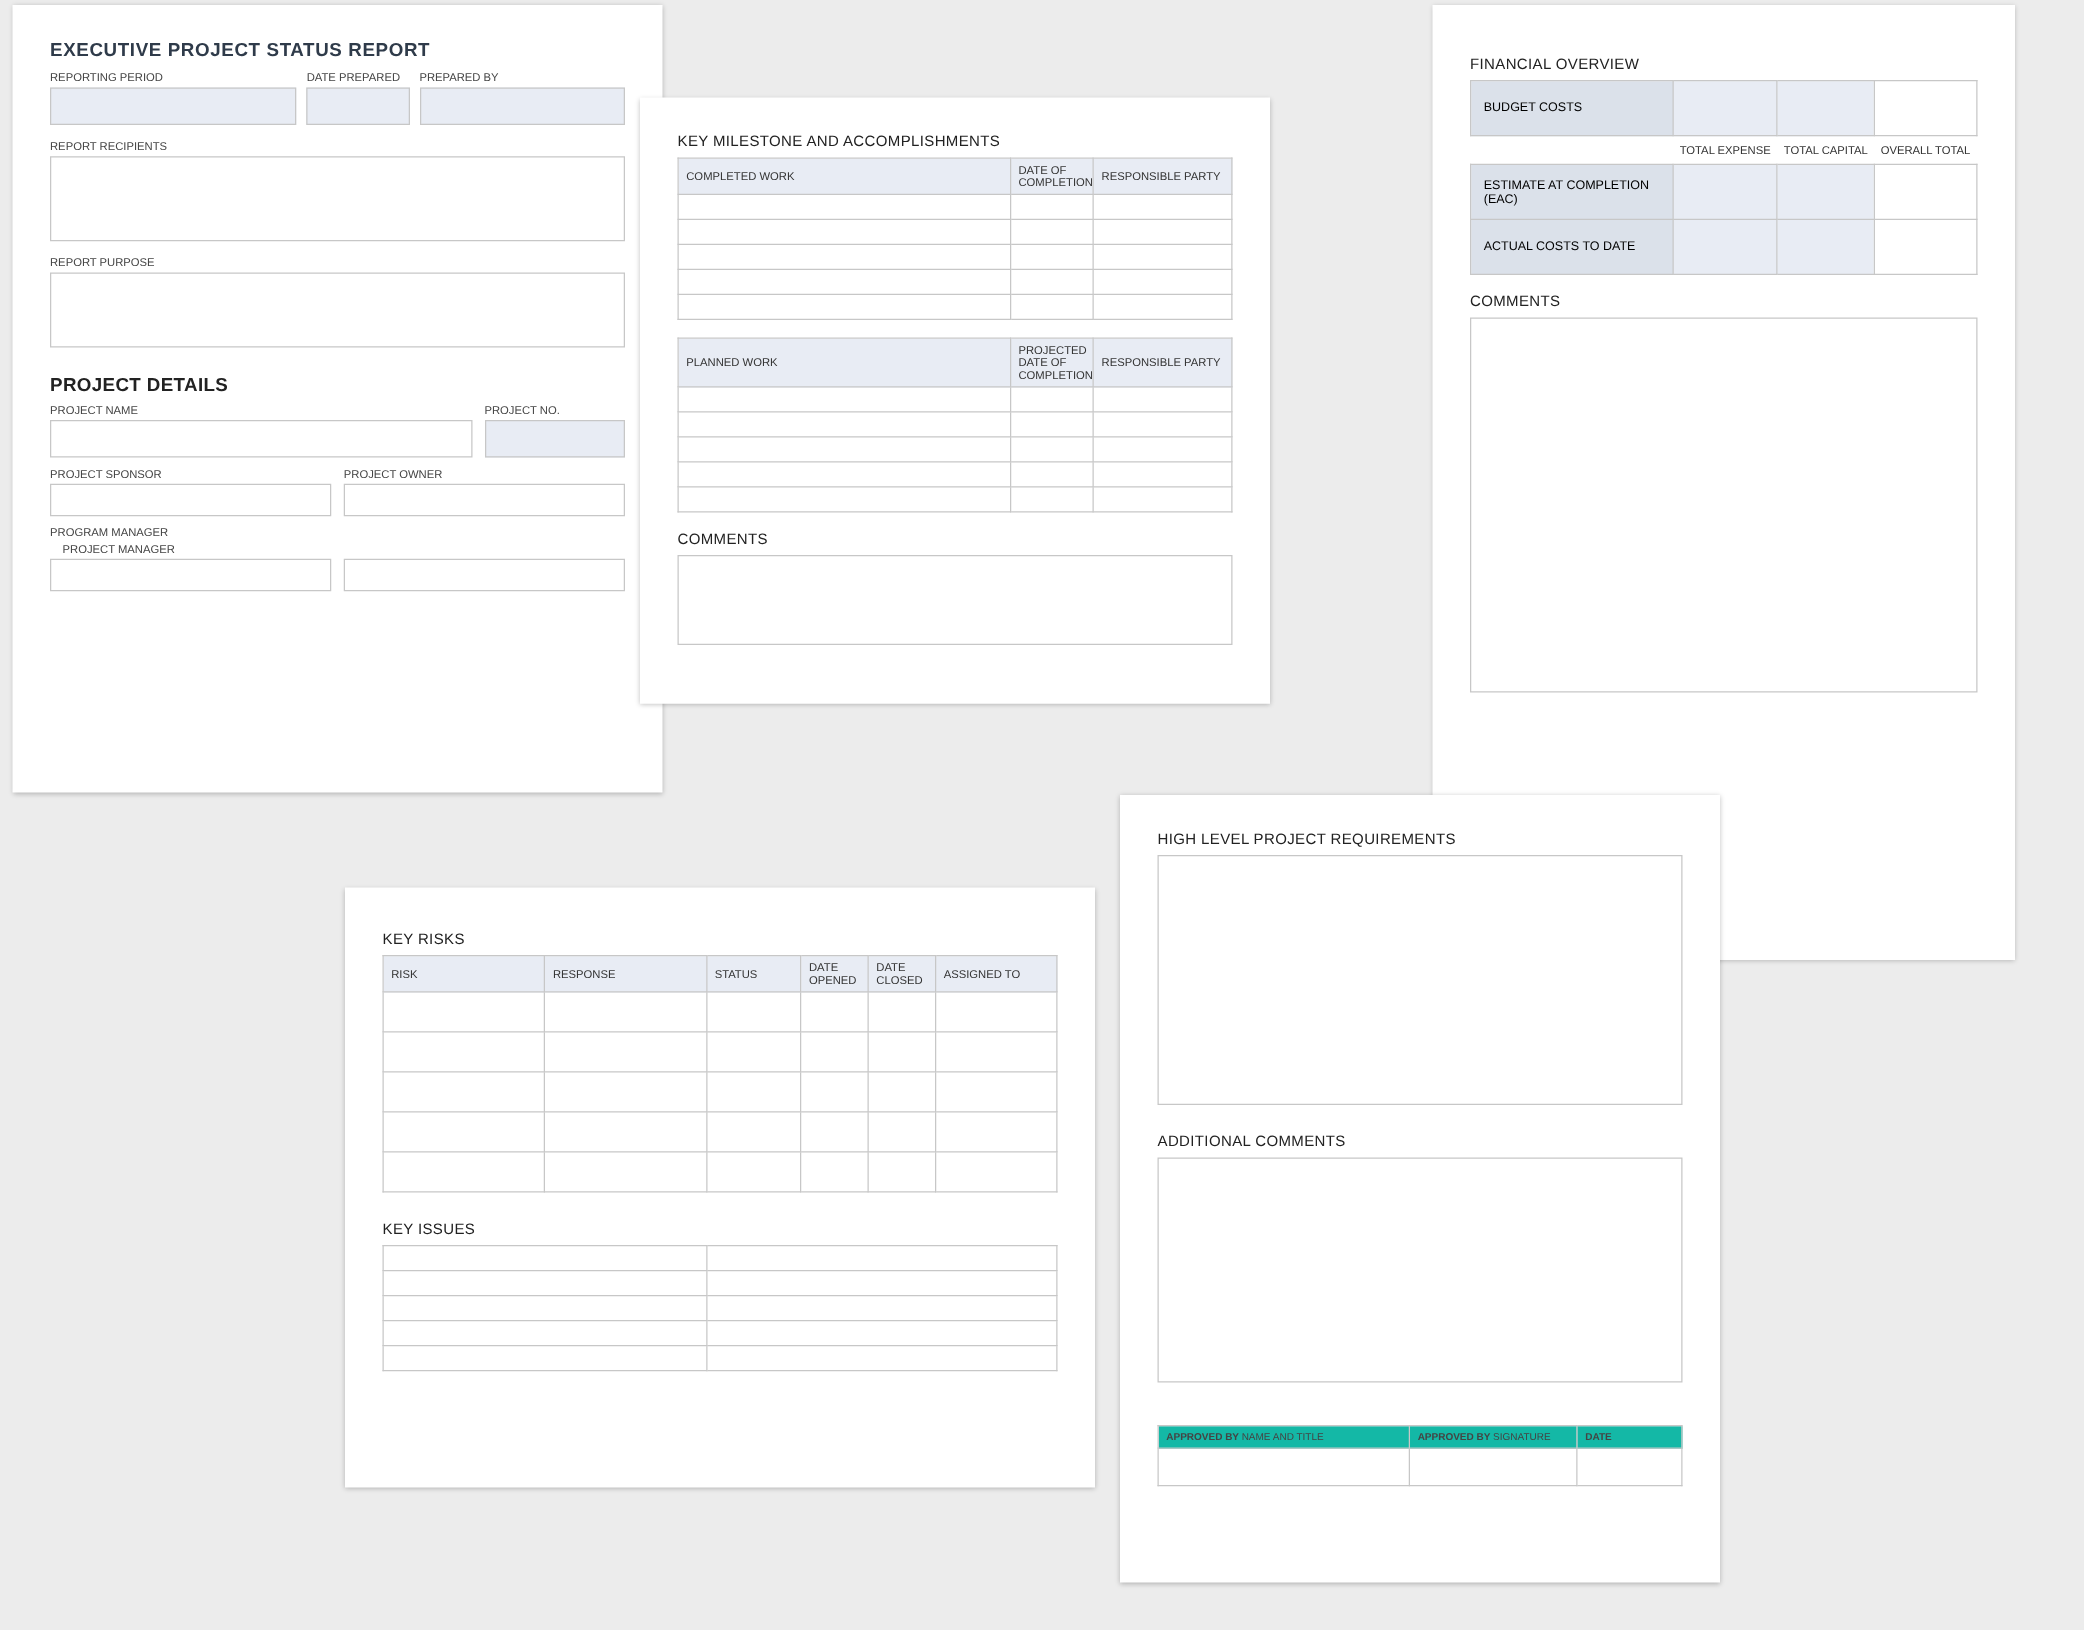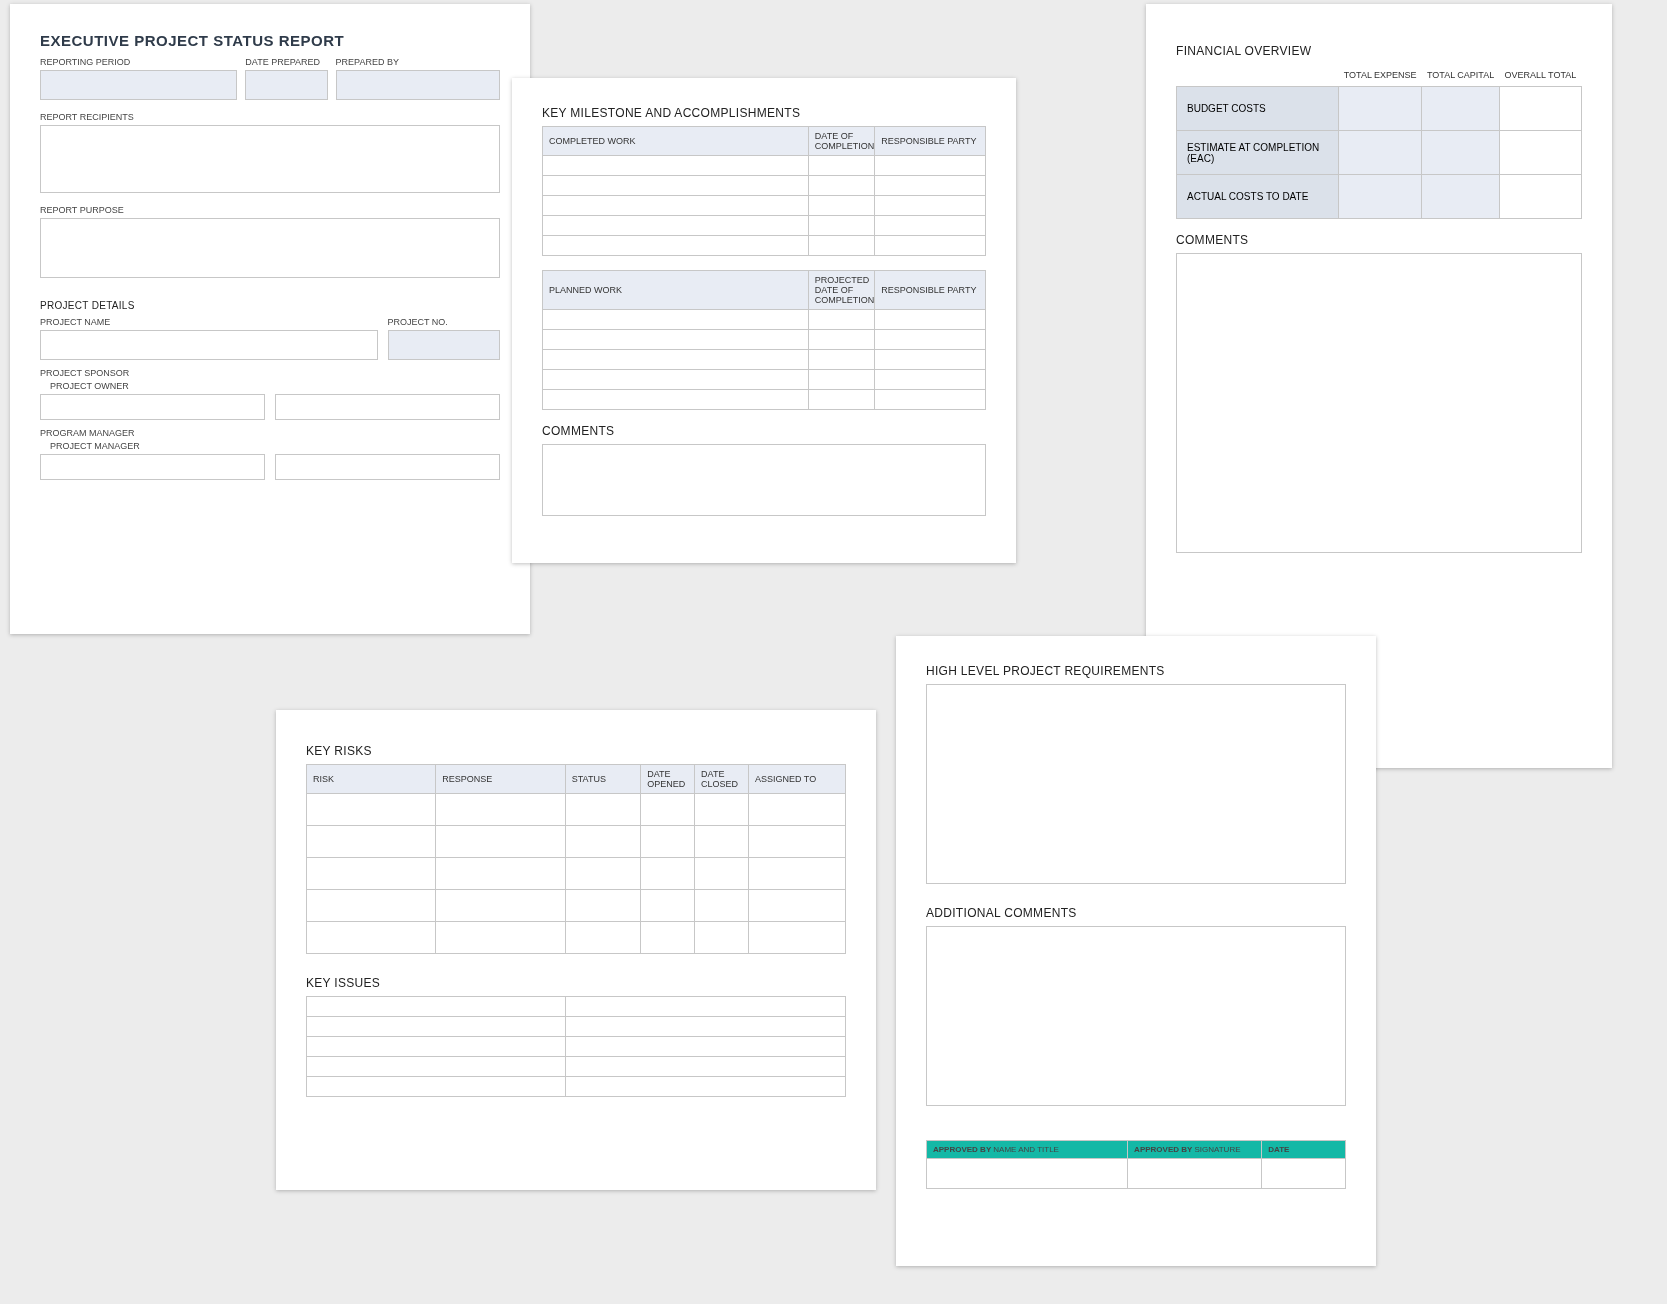--- a/index.html
+++ b/index.html
@@ -142,40 +142,40 @@
         <div class="period-box"></div>
       </div>
   </div>
 
   <span class="small-label" style="margin-top:12px;display:block;">REPORT RECIPIENTS</span>
   <div class="field-box tall"></div>
 
   <span class="small-label" style="margin-top:12px;display:block;">REPORT PURPOSE</span>
   <div class="field-box taller"></div>
 
-  <div class="section-title" style="font-size:10px;font-weight:400;margin-top:22px;">PROJECT DETAILS</div>
+  <div class="section-title" style="font-size:15px;font-weight:700;margin-top:22px;">PROJECT DETAILS</div>
 
   <div class="row">
     <div style="flex:3;">
       <span class="small-label">PROJECT NAME</span>
     </div>
     <div style="flex:1;">
       <span class="small-label">PROJECT NO.</span>
     </div>
   </div>
   <div class="row">
     <div style="flex:3;">
         <div class="field-box" style="height:30px;"></div>
       </div>
     <div style="flex:1;">
         <div class="field-box" style="height:30px;background:#e8ecf4;"></div>
       </div>
   </div>
 
-  <div class="row" style="margin-top:8px;flex-direction:column;">
+  <div class="row" style="margin-top:8px;">
     <div>
         <span class="small-label">PROJECT SPONSOR</span>
       </div>
     <div>
         <span class="small-label">PROJECT OWNER</span>
       </div>
   </div>
   <div class="row">
     <div>
         <div class="field-box"></div>
@@ -298,30 +298,30 @@
 
   <table class="fin-table">
     <colgroup>
         <col style="width:40%">
         <col>
         <col>
         <col>
       </colgroup>
     <tbody>
         <tr>
+      <td class="rowlabel">BUDGET COSTS</td>
+      <td class="shade"></td>
+      <td class="shade"></td>
+      <td></td>
+    </tr>
+    <tr>
       <th></th>
       <th>TOTAL EXPENSE</th>
       <th>TOTAL CAPITAL</th>
       <th>OVERALL TOTAL</th>
-    </tr>
-    <tr>
-      <td class="rowlabel">BUDGET COSTS</td>
-      <td class="shade"></td>
-      <td class="shade"></td>
-      <td></td>
     </tr>
     <tr>
       <td class="rowlabel">ESTIMATE AT COMPLETION (EAC)</td>
       <td class="shade"></td>
       <td class="shade"></td>
       <td></td>
     </tr>
     <tr>
       <td class="rowlabel">ACTUAL COSTS TO DATE</td>
       <td class="shade"></td>

